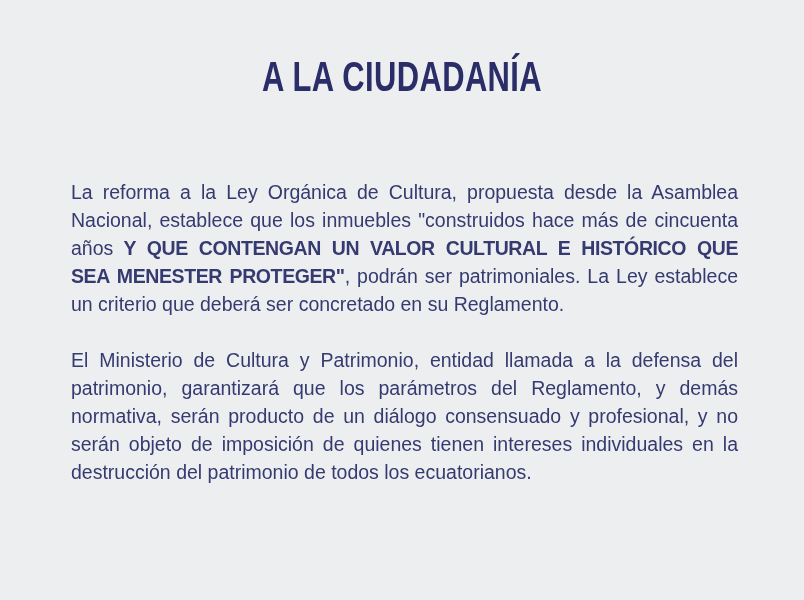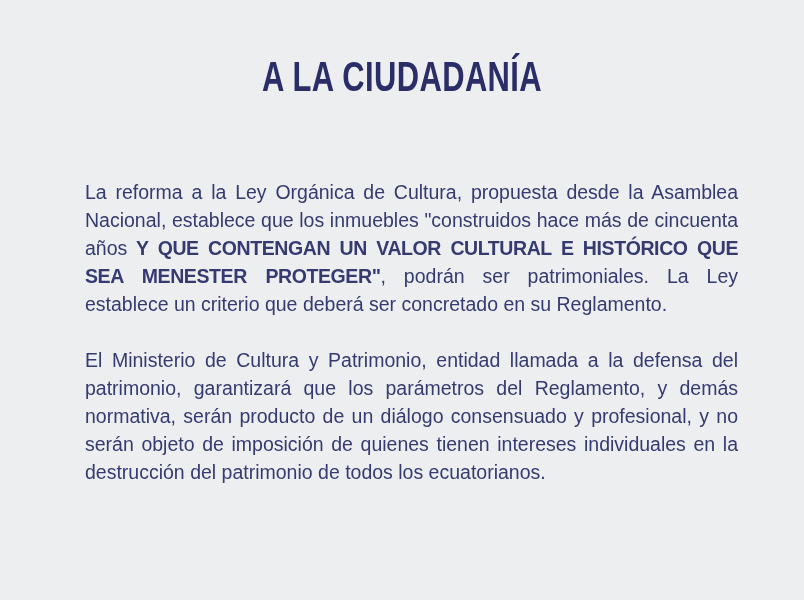--- a/index.html
+++ b/index.html
@@ -35,21 +35,21 @@
     position: absolute;
     top: 178px;
     left: 69px;
     right: 66px;
     color: #353a70;
     font-size: 19.5px;
     line-height: 28px;
     text-align: justify;
   }
   .para {
-    margin: 0 0 28px 16px;
+    margin: 0 0 28px 2px;
   }
   .emph {
     font-weight: bold;
     letter-spacing: -0.4px;
     word-spacing: 1px;
   }
 </style>
 </head>
 <body>
 

